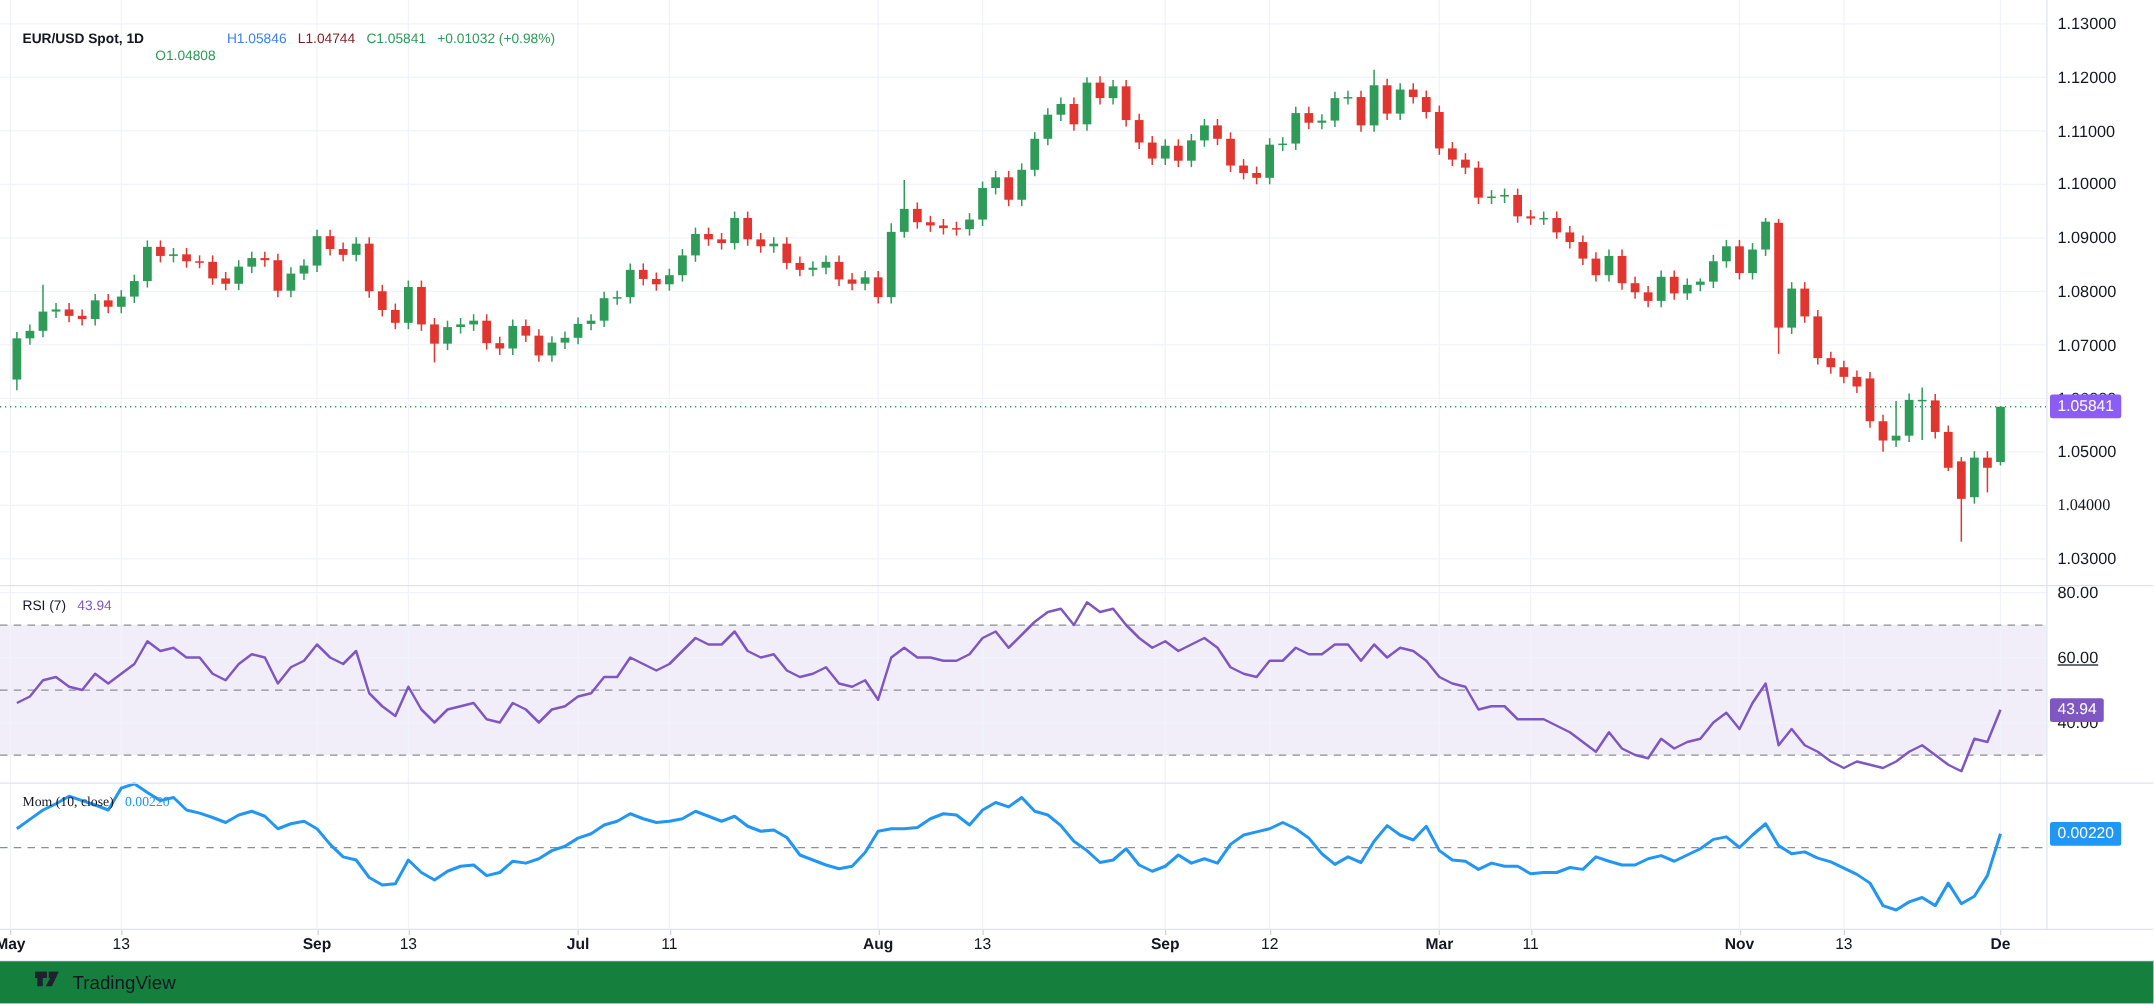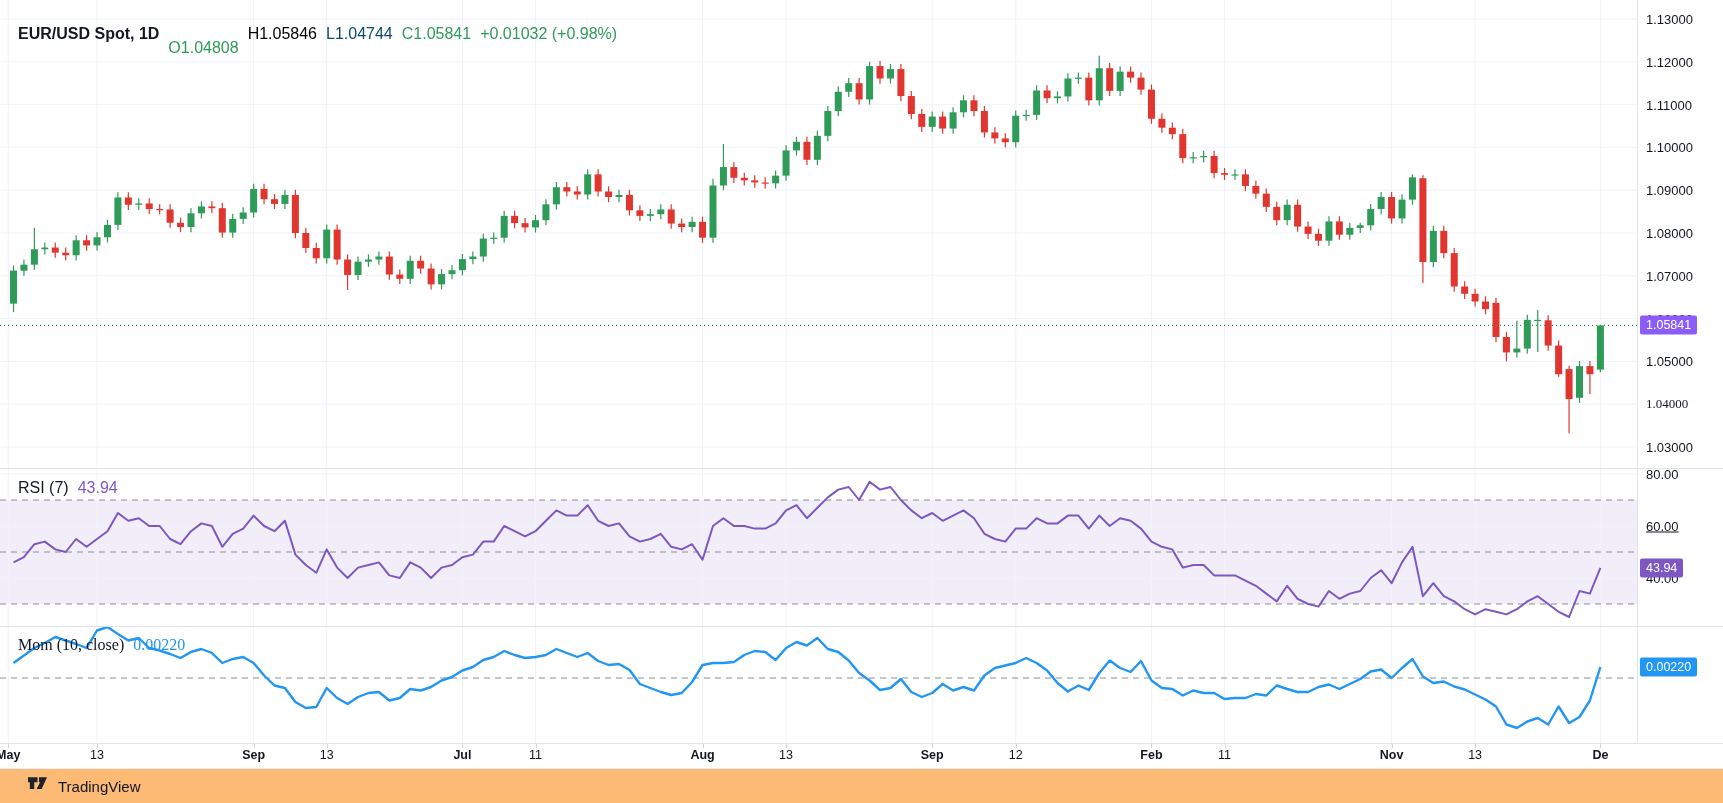--- a/index.html
+++ b/index.html
@@ -1,30 +1,30 @@
 <!DOCTYPE html>
 <html><head>
 <meta charset="utf-8">
 <style>
   html,body{margin:0;padding:0;background:#fff;font-family:"Liberation Sans",sans-serif;}
   #app{position:relative;width:1723px;height:803px;background:#fff;overflow:hidden;}
   #plot-wrap{position:absolute;left:0;top:0;width:1637px;height:743px;}
   svg{display:block;}
-  .legend{position:absolute;display:flex;align-items:center;gap:9px;font-size:16px;color:#131722;white-space:nowrap;z-index:6;}
+  .legend{position:absolute;display:flex;align-items:center;gap:9px;font-size:11px;color:#131722;white-space:nowrap;z-index:6;}
   .legend .sym{font-weight:700;}
   .legend .gval{font-weight:500;}
   .sep{position:absolute;left:0;width:1723px;height:1px;background:#e0e3eb;z-index:4;}
   #price-axis{position:absolute;left:1637px;top:0;width:86px;height:743px;background:#fff;border-left:1px solid #e0e3eb;z-index:3;}
   .axlab{position:absolute;left:8px;transform:translateY(-50%);font-size:13px;color:#131722;}
   .chip{position:absolute;left:1640px;transform:translateY(-50%);height:19px;line-height:19px;padding:0 6px;border-radius:2px;color:#fff;font-size:12.5px;z-index:7;}
   #time-axis{position:absolute;left:0;top:743px;width:1723px;height:25px;background:#fff;border-top:1px solid #e0e3eb;z-index:5;}
   .tlab{position:absolute;top:4px;transform:translateX(-50%);font-size:12.5px;color:#131722;}
   .tlab.bold{font-weight:700;}
   .tstub{position:absolute;top:0;width:1px;height:4px;background:#d1d4dc;}
-  #footer{position:absolute;left:0;top:768px;width:1723px;height:35px;background:#fdba74;border-top:1px solid #eceff5;display:flex;align-items:center;padding-left:28px;box-sizing:border-box;z-index:5;}
+  #footer{position:absolute;left:0;top:768px;width:1723px;height:35px;background:#15803d;border-top:1px solid #eceff5;display:flex;align-items:center;padding-left:28px;box-sizing:border-box;z-index:5;}
   #footer .brand{margin-left:8px;font-size:15px;font-weight:500;color:#131722;}
 </style>
 </head>
 <body>
 
 <div id="app">
 
   <div id="plot-wrap">
     <svg id="plot" width="1637" height="743">
         <rect x="0" y="500" width="1637" height="104" fill="rgba(126,87,194,0.10)"></rect>
@@ -375,22 +375,22 @@
         </g>
         <line x1="0" y1="325.40519999999924" x2="1637" y2="325.40519999999924" stroke="#2e9b58" stroke-width="1.2" stroke-dasharray="1,3"></line>
         <polyline points="13.5,562.4 23.9,557.2 34.4,544.2 44.8,541.6 55.3,549.4 65.7,552.0 76.1,539.0 86.6,546.8 97.0,539.0 107.5,531.2 117.9,513.0 128.3,520.8 138.8,518.2 149.2,526.0 159.7,526.0 170.1,539.0 180.5,544.2 191.0,531.2 201.4,523.4 211.9,526.0 222.3,546.8 232.7,533.8 243.2,528.6 253.6,515.6 264.1,526.0 274.5,531.2 284.9,520.8 295.4,554.6 305.8,565.0 316.3,572.8 326.7,549.4 337.1,567.6 347.6,578.0 358.0,567.6 368.5,565.0 378.9,562.4 389.3,575.4 399.8,578.0 410.2,562.4 420.7,567.6 431.1,578.0 441.5,567.6 452.0,565.0 462.4,557.2 472.9,554.6 483.3,541.6 493.7,541.6 504.2,526.0 514.6,531.2 525.1,536.4 535.5,531.2 545.9,520.8 556.4,510.4 566.8,515.6 577.3,515.6 587.7,505.2 598.1,520.8 608.6,526.0 619.0,523.4 629.5,536.4 639.9,541.6 650.3,539.0 660.8,533.8 671.2,546.8 681.7,549.4 692.1,544.2 702.5,559.8 713.0,526.0 723.4,518.2 733.9,526.0 744.3,526.0 754.7,528.6 765.2,528.6 775.6,523.4 786.1,510.4 796.5,505.2 806.9,518.2 817.4,507.8 827.8,497.4 838.3,489.6 848.7,487.0 859.1,500.0 869.6,481.8 880.0,489.6 890.5,487.0 900.9,500.0 911.3,510.4 921.8,518.2 932.2,513.0 942.7,520.8 953.1,515.6 963.5,510.4 974.0,518.2 984.4,533.8 994.9,539.0 1005.3,541.6 1015.7,528.6 1026.2,528.6 1036.6,518.2 1047.1,523.4 1057.5,523.4 1067.9,515.6 1078.4,515.6 1088.8,528.6 1099.3,515.6 1109.7,526.0 1120.1,518.2 1130.6,520.8 1141.0,528.6 1151.5,541.6 1161.9,546.8 1172.3,549.4 1182.8,567.6 1193.2,565.0 1203.7,565.0 1214.1,575.4 1224.5,575.4 1235.0,575.4 1245.4,580.6 1255.9,585.8 1266.3,593.6 1276.7,601.4 1287.2,585.8 1297.6,598.8 1308.1,604.0 1318.5,606.6 1328.9,591.0 1339.4,598.8 1349.8,593.6 1360.3,591.0 1370.7,578.0 1381.1,570.2 1391.6,583.2 1402.0,562.4 1412.5,546.8 1422.9,596.2 1433.3,583.2 1443.8,596.2 1454.2,601.4 1464.7,609.2 1475.1,614.4 1485.5,609.2 1496.0,611.8 1506.4,614.4 1516.9,609.2 1527.3,601.4 1537.7,596.2 1548.2,604.0 1558.6,611.8 1569.1,617.0 1579.5,591.0 1589.9,593.6 1600.4,567.8" fill="none" stroke="#7e57c2" stroke-width="2" stroke-linejoin="round"></polyline>
         <polyline points="13.5,663.0 23.9,655.5 34.4,648.0 44.8,643.0 55.3,637.0 65.7,640.5 76.1,644.0 86.6,648.0 97.0,630.5 107.5,627.0 117.9,634.0 128.3,640.5 138.8,638.0 149.2,648.0 159.7,650.5 170.1,654.0 180.5,658.0 191.0,652.0 201.4,649.0 211.9,653.0 222.3,663.0 232.7,659.0 243.2,657.0 253.6,663.0 264.1,675.5 274.5,685.5 284.9,688.0 295.4,702.0 305.8,708.0 316.3,707.0 326.7,688.0 337.1,698.0 347.6,704.0 358.0,697.0 368.5,693.0 378.9,692.0 389.3,700.5 399.8,698.0 410.2,689.0 420.7,690.5 431.1,687.0 441.5,680.5 452.0,677.0 462.4,670.5 472.9,667.0 483.3,660.0 493.7,657.0 504.2,651.0 514.6,655.0 525.1,658.0 535.5,657.0 545.9,655.0 556.4,649.0 566.8,653.0 577.3,657.0 587.7,653.0 598.1,661.0 608.6,665.0 619.0,664.0 629.5,670.0 639.9,684.0 650.3,688.0 660.8,692.0 671.2,695.0 681.7,693.0 692.1,682.0 702.5,665.0 713.0,663.0 723.4,663.0 733.9,662.0 744.3,655.0 754.7,651.0 765.2,652.0 775.6,660.0 786.1,648.0 796.5,642.0 806.9,645.5 817.4,638.0 827.8,649.0 838.3,652.0 848.7,660.5 859.1,673.0 869.6,680.5 880.0,690.0 890.5,688.0 900.9,679.0 911.3,692.0 921.8,697.0 932.2,693.0 942.7,684.0 953.1,690.5 963.5,687.0 974.0,690.5 984.4,675.5 994.9,668.0 1005.3,665.5 1015.7,663.0 1026.2,658.0 1036.6,663.0 1047.1,670.5 1057.5,683.0 1067.9,691.5 1078.4,685.5 1088.8,690.0 1099.3,673.0 1109.7,660.5 1120.1,668.0 1130.6,672.0 1141.0,661.0 1151.5,680.5 1161.9,688.0 1172.3,689.0 1182.8,695.5 1193.2,690.5 1203.7,693.0 1214.1,693.0 1224.5,699.0 1235.0,698.0 1245.4,698.0 1255.9,694.0 1266.3,695.5 1276.7,685.5 1287.2,689.0 1297.6,692.0 1308.1,692.0 1318.5,687.0 1328.9,684.5 1339.4,689.0 1349.8,684.0 1360.3,679.0 1370.7,671.5 1381.1,669.5 1391.6,678.0 1402.0,668.0 1412.5,659.0 1422.9,676.5 1433.3,683.0 1443.8,681.5 1454.2,686.5 1464.7,689.5 1475.1,694.5 1485.5,699.5 1496.0,706.5 1506.4,724.5 1516.9,728.0 1527.3,721.5 1537.7,718.0 1548.2,724.5 1558.6,706.5 1569.1,723.0 1579.5,717.0 1589.9,700.5 1600.4,667.0" fill="none" stroke="#2196f3" stroke-width="2.4" stroke-linejoin="round"></polyline>
       </svg>
   </div>
 
   <div class="legend" style="left:18px;top:11px;">
     <span class="sym">EUR/USD Spot, 1D</span>
     <span class="gval" style="color: rgb(46, 155, 88); margin-top: 28px;">O1.04808</span>
-    <span class="gval" style="color: #000000;">H1.05846</span>
-    <span class="gval" style="color: #0c4a6e;">L1.04744</span>
+    <span class="gval" style="color: #3b82f6;">H1.05846</span>
+    <span class="gval" style="color: #7f1d1d;">L1.04744</span>
     <span class="gval" style="color: rgb(46, 155, 88);">C1.05841</span>
     <span class="gval" style="color: rgb(46, 155, 88);">+0.01032 (+0.98%)</span>
   </div>
 
   <div class="legend" style="left:18px;top:479px;">
     <span>RSI (7)</span>
     <span id="rsi-legend-val" style="color: rgb(126, 87, 194);">43.94</span>
   </div>
 
   <div class="legend" style="left:18px;top:636px;font-family:Liberation Serif, serif;">
@@ -437,21 +437,21 @@
       <div class="tlab" style="left: 535.5px;">11</div>
       <div class="tstub" style="left: 702.54px;"></div>
       <div class="tlab bold" style="left: 702.54px;">Aug</div>
       <div class="tstub" style="left: 786.06px;"></div>
       <div class="tlab" style="left: 786.06px;">13</div>
       <div class="tstub" style="left: 932.22px;"></div>
       <div class="tlab bold" style="left: 932.22px;">Sep</div>
       <div class="tstub" style="left: 1015.74px;"></div>
       <div class="tlab" style="left: 1015.74px;">12</div>
       <div class="tstub" style="left: 1151.46px;"></div>
-      <div class="tlab bold" style="left: 1151.46px;">Feb</div>
+      <div class="tlab bold" style="left: 1151.46px;">Mar</div>
       <div class="tstub" style="left: 1224.54px;"></div>
       <div class="tlab" style="left: 1224.54px;">11</div>
       <div class="tstub" style="left: 1391.58px;"></div>
       <div class="tlab bold" style="left: 1391.58px;">Nov</div>
       <div class="tstub" style="left: 1475.1px;"></div>
       <div class="tlab" style="left: 1475.1px;">13</div>
       <div class="tstub" style="left: 1600.38px;"></div>
       <div class="tlab bold" style="left: 1600.38px;">De</div>
     </div>
 

